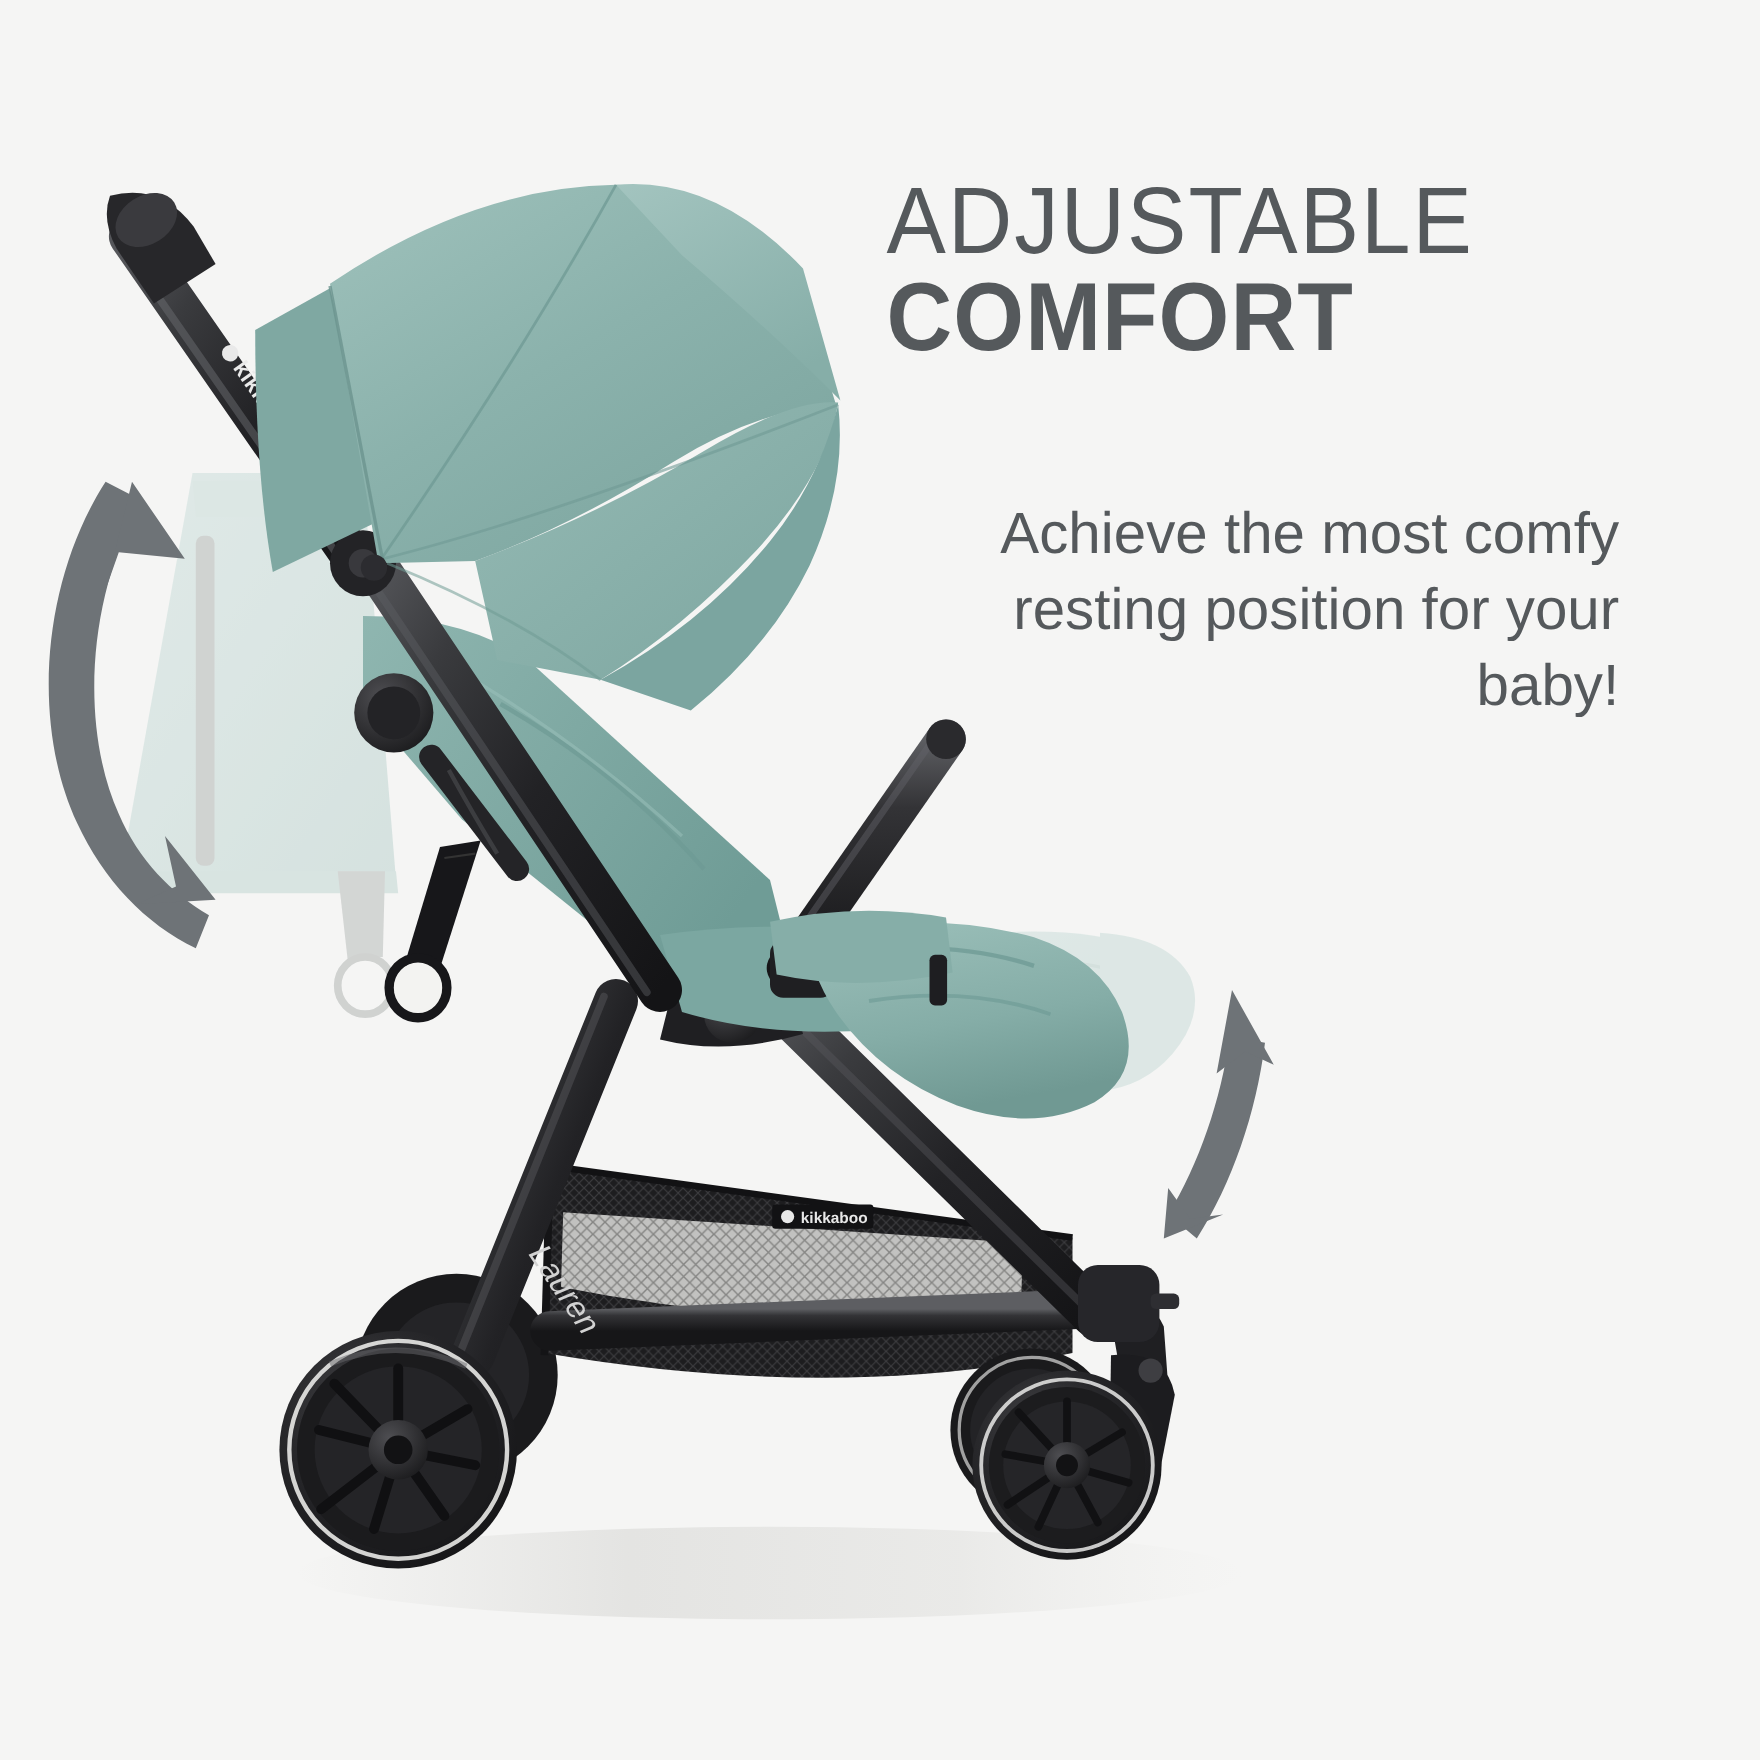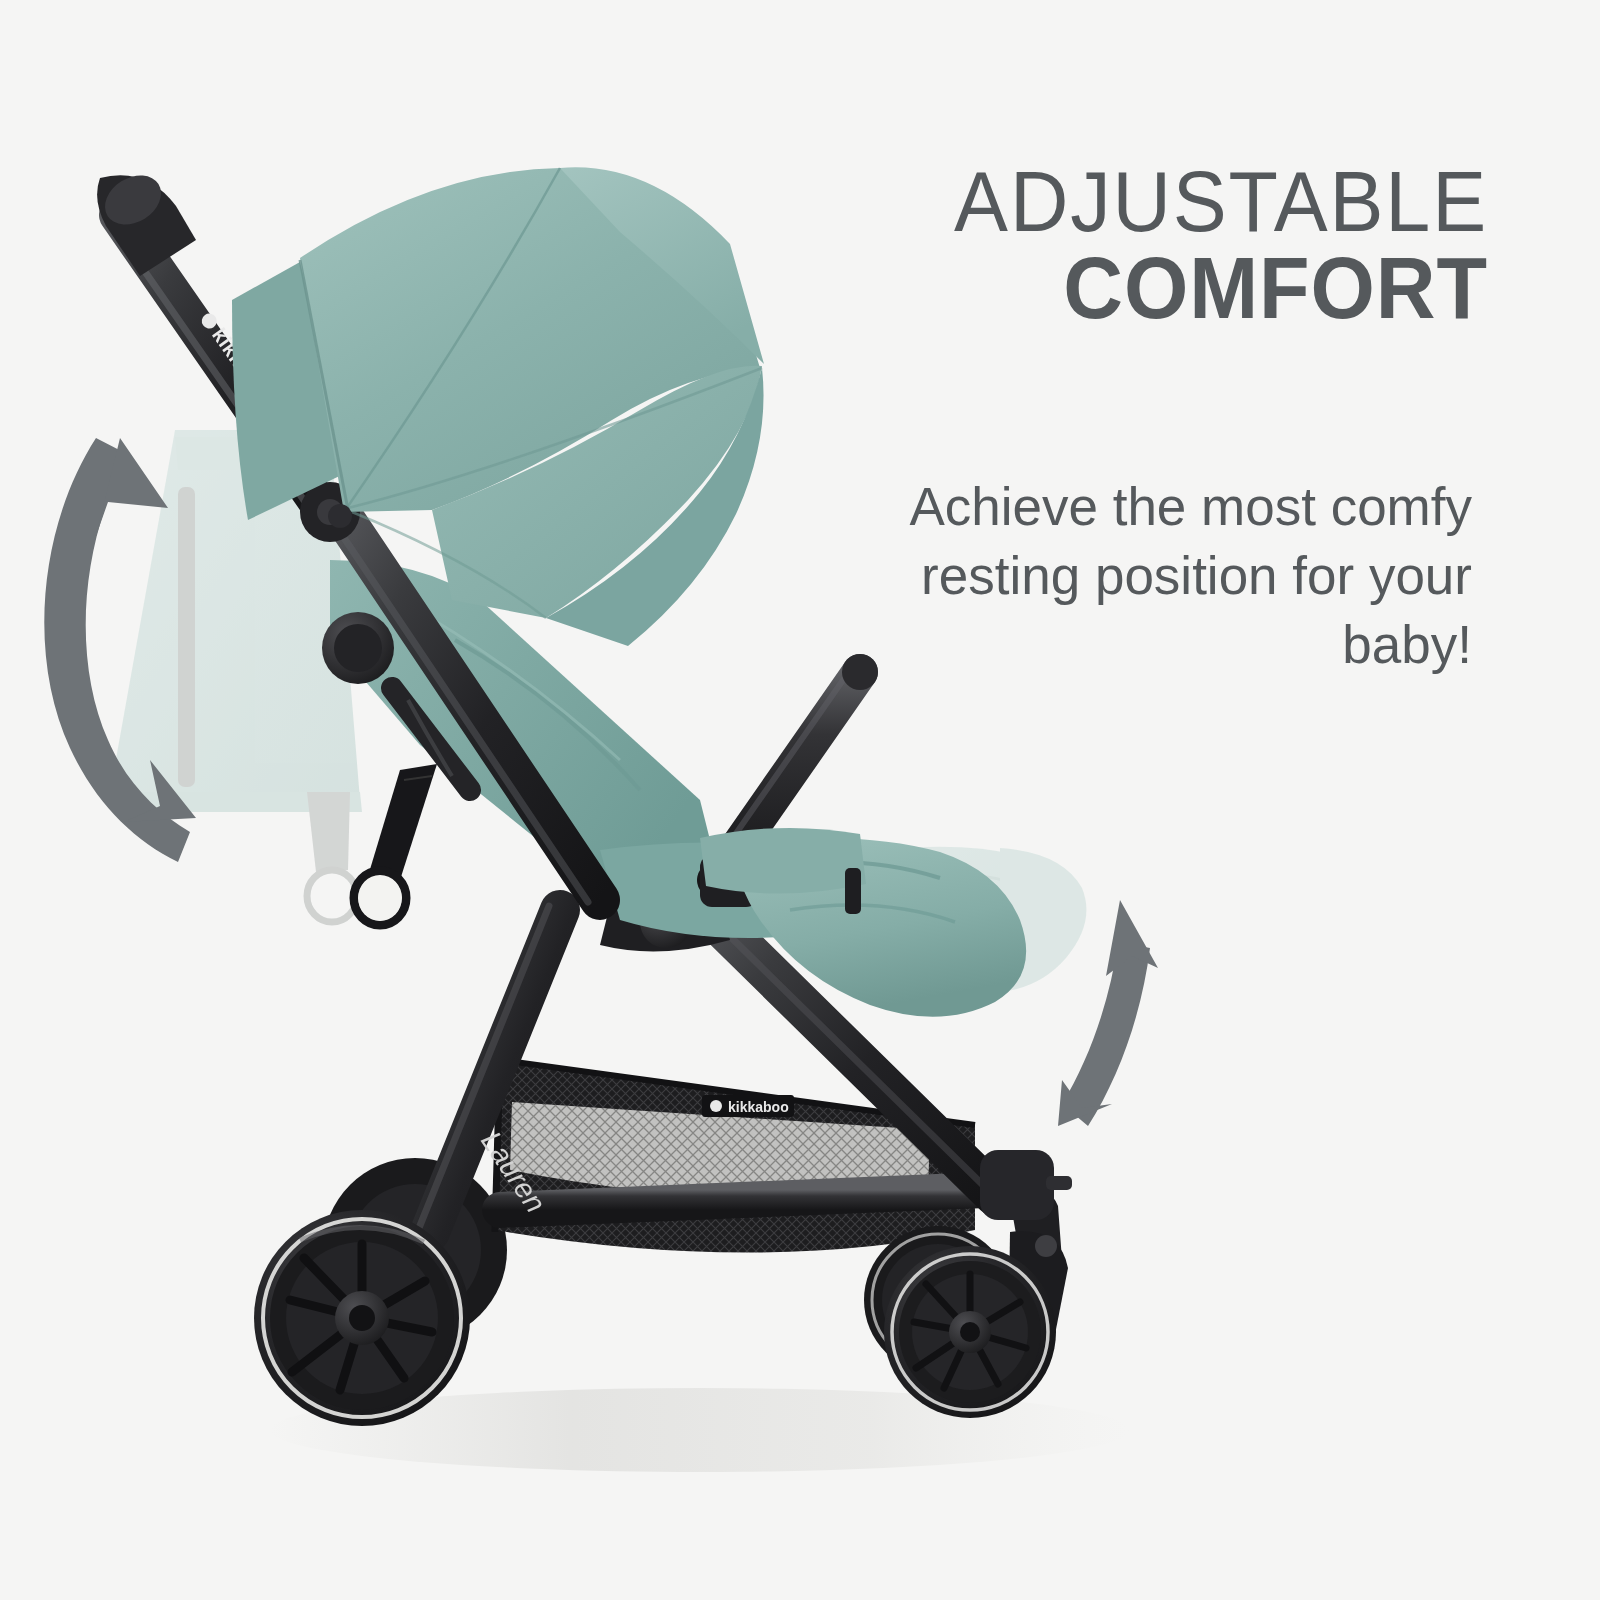--- a/index.html
+++ b/index.html
@@ -12,24 +12,23 @@
     width: 1600px;
     height: 1600px;
     background: #f5f5f4;
     overflow: hidden;
     font-family: "Liberation Sans", sans-serif;
   }
 
   
   .copy-block {
     position: absolute;
-    right: 112px;
+    right: 136px;
     top: 160px;
     width: 700px;
-    text-align: right;
   }
   .headline-1 {
     font-family: "Liberation Sans", sans-serif;
     font-size: 86px;
     line-height: 0.96;
     letter-spacing: 2px;
     font-weight: 300;
     color: #55595c;
     margin: 0;
     transform: scaleX(0.94);
@@ -345,19 +344,19 @@
       <path d="M1120,900 L1158,968 L1132,956 L1106,976 Z"></path>
       <path d="M1058,1126 L1062,1080 L1082,1108 L1112,1104 Z"></path>
     </g>
   </svg>
 
   <div class="copy-block">
     <div class="headline-1" style="color: rgb(85, 89, 92);">ADJUSTABLE</div>
     <div class="headline-2" style="color: rgb(85, 89, 92);">COMFORT</div>
   </div>
 
-  <div class="subcopy" style="color: rgb(85, 89, 92); margin-top: 21px;">Achieve the most comfy resting position for your baby!</div>
+  <div class="subcopy" style="color: rgb(85, 89, 92);">Achieve the most comfy resting position for your baby!</div>
 
   <span class="hidden-label">kikka boo</span>
   <span class="hidden-label">Lauren</span>
   <span class="hidden-label">kikkaboo</span>
 
 </div>
 
 </body></html>

